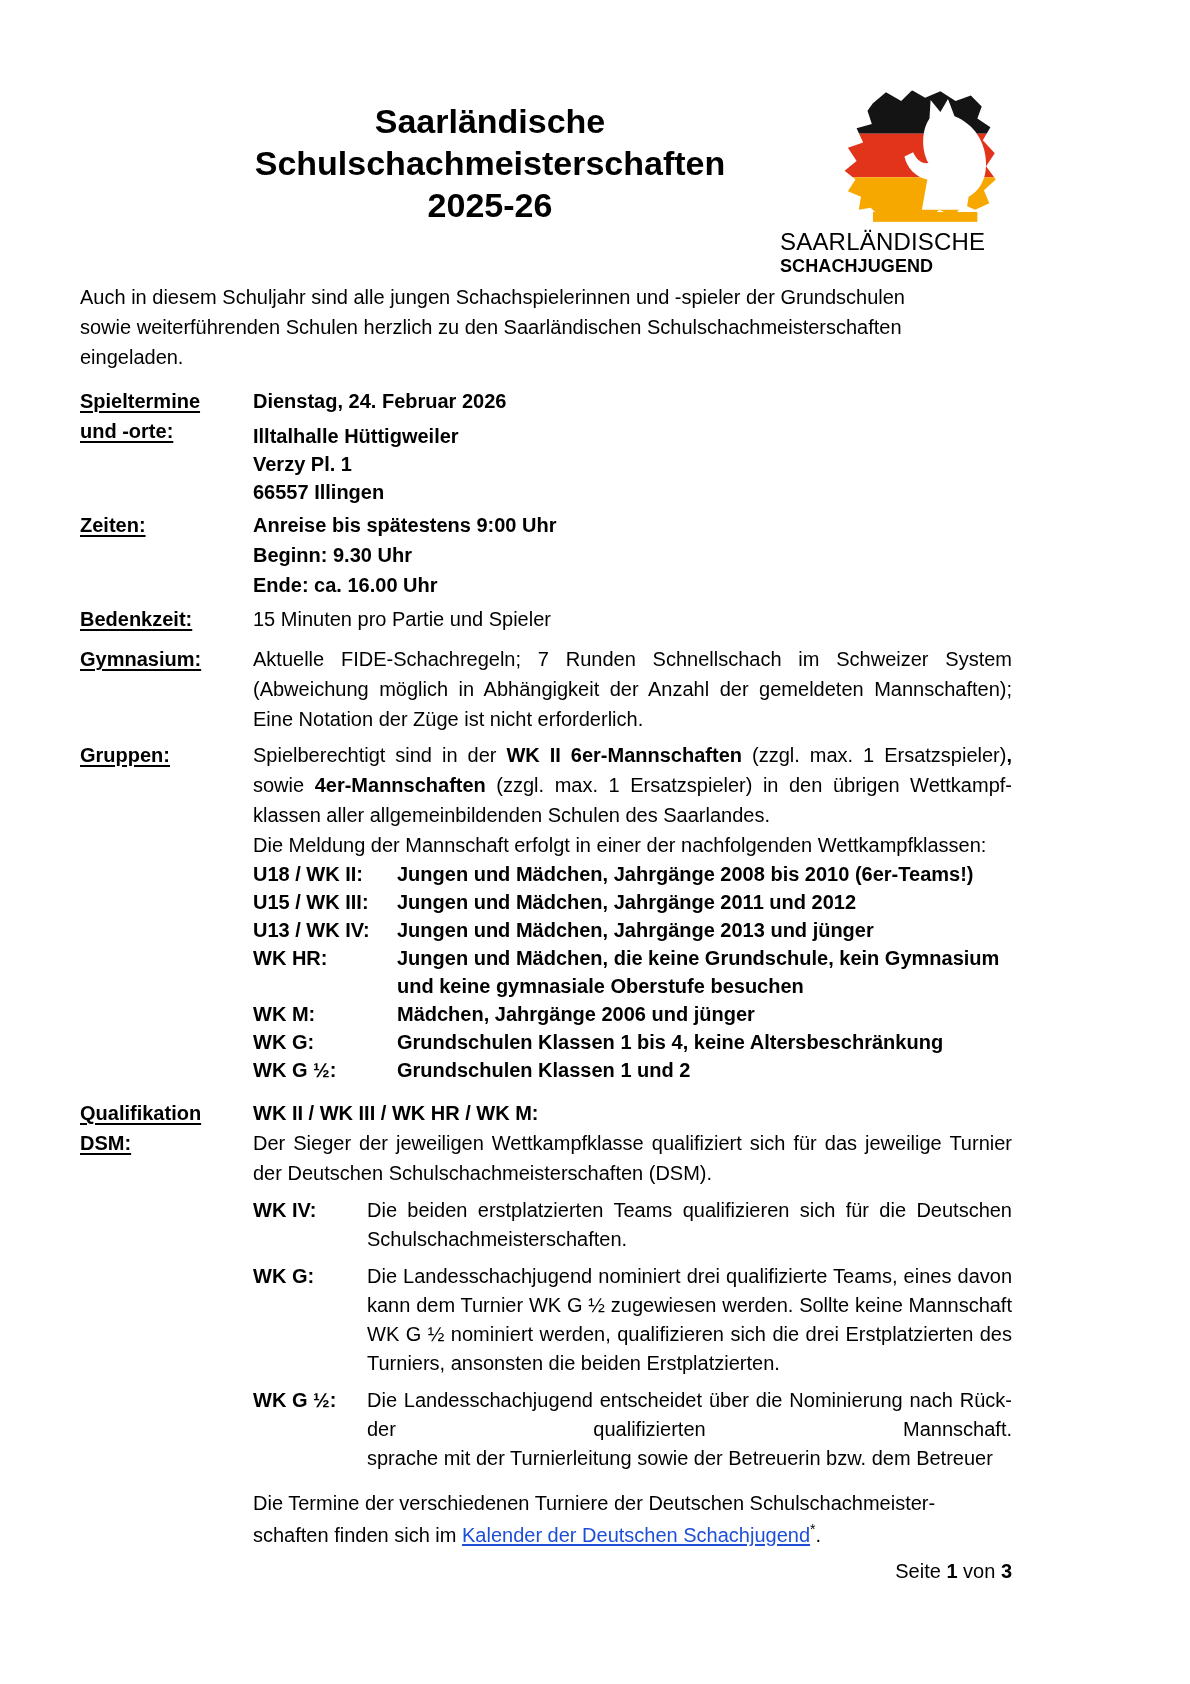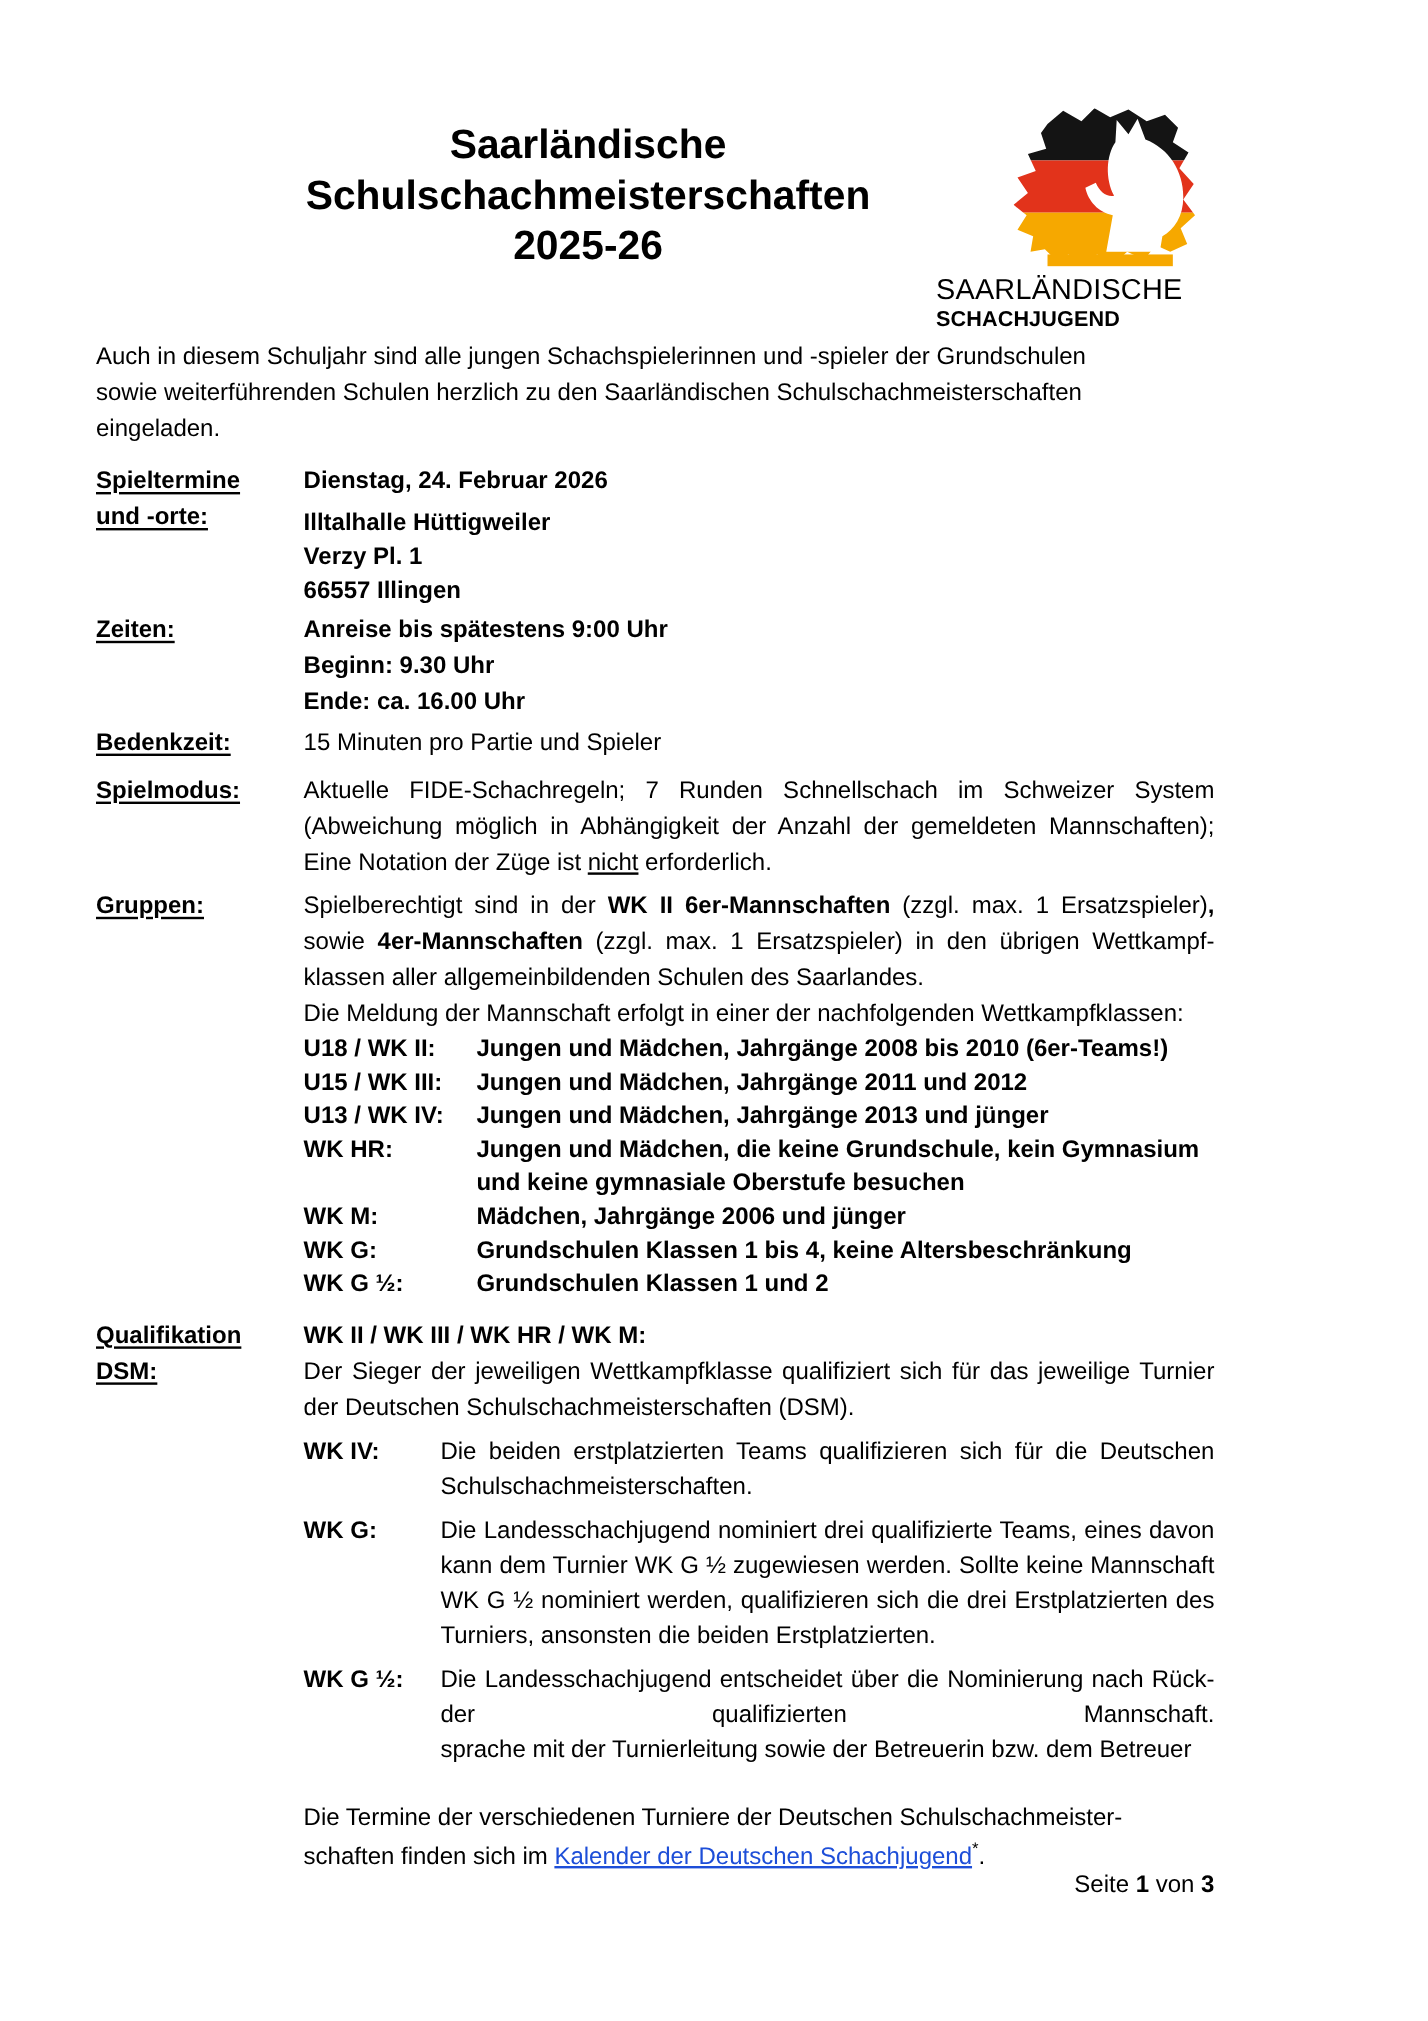--- a/index.html
+++ b/index.html
@@ -22,21 +22,21 @@
   .logo-name{margin-top:6px;line-height:24px;font-size:24px;letter-spacing:0.2px;white-space:nowrap;}
   .logo-name .l2{font-weight:700;font-size:18px;letter-spacing:0.1px;}
   
   .intro{margin-top:56px;}
   .ln{min-height:28px;}
   .just .ln:not(:last-child){text-align:justify;text-align-last:justify;}
   
   .sec{display:grid;grid-template-columns:173px 1fr;align-items:start;}
   .label div{font-weight:700;text-decoration:underline;text-underline-offset:3px;}
   .b{font-weight:700;}
-  .u{text-decoration:underline;text-underline-offset:2px;}
+  .u{text-underline-offset:2px;}
   .link{color:#1d4ed8;text-decoration:underline;text-underline-offset:2px;cursor:pointer;}
   .sup{font-size:70%;vertical-align:super;line-height:0;}
   .sec-spieltermine{margin-top:14px;}
   .date-line{font-weight:700;}
   .venue{font-weight:700;line-height:28px;margin-top:6px;}
   .sec-zeiten{margin-top:4px;}
   .zeiten-lines div{font-weight:700;}
   .sec-bedenkzeit{margin-top:4px;}
   .sec-spielmodus{margin-top:10px;}
   .sec-gruppen{margin-top:6px;}
@@ -46,21 +46,21 @@
   .wkrow{display:grid;grid-template-columns:144px 1fr;font-weight:700;}
   .wkrow .ln{line-height:28px;min-height:28px;}
   .wkkey{line-height:28px;}
   
   .sec-qualifikation{margin-top:14px;}
   .qual-heading{font-weight:700;}
   .qrow{display:grid;grid-template-columns:114px 1fr;margin-top:8px;}
   .qrow .ln{line-height:29px;min-height:29px;}
   .qkey{line-height:29px;font-weight:700;}
   .qkey .b{font-weight:700;}
-  .termine{margin-top:26px;}
+  .termine{margin-top:14px;}
   .termine .ln{line-height:32px;min-height:32px;}
   
   .footer{position:absolute;left:80px;top:1556px;width:932px;text-align:right;}
 </style>
 </head>
 <body>
 
 <div class="page">
 
   <div class="logo">
@@ -126,21 +126,21 @@
 
     <div class="sec sec-bedenkzeit">
       <div class="label">
         <div>Bedenkzeit:</div>
       </div>
       <div>15 Minuten pro Partie und Spieler</div>
     </div>
 
     <div class="sec sec-spielmodus">
       <div class="label">
-        <div>Spielmodus:</div>
+        <div>Gymnasium:</div>
       </div>
       <div class="just">
           <div class="ln">Aktuelle FIDE-Schachregeln; 7 Runden Schnellschach im Schweizer System</div>
           <div class="ln">(Abweichung möglich in Abhängigkeit der Anzahl der gemeldeten Mannschaften);</div>
           <div class="ln">Eine Notation der Züge ist <span class="u">nicht</span> erforderlich.</div>
         </div>
     </div>
 
     <div class="sec sec-gruppen">
       <div class="label">

